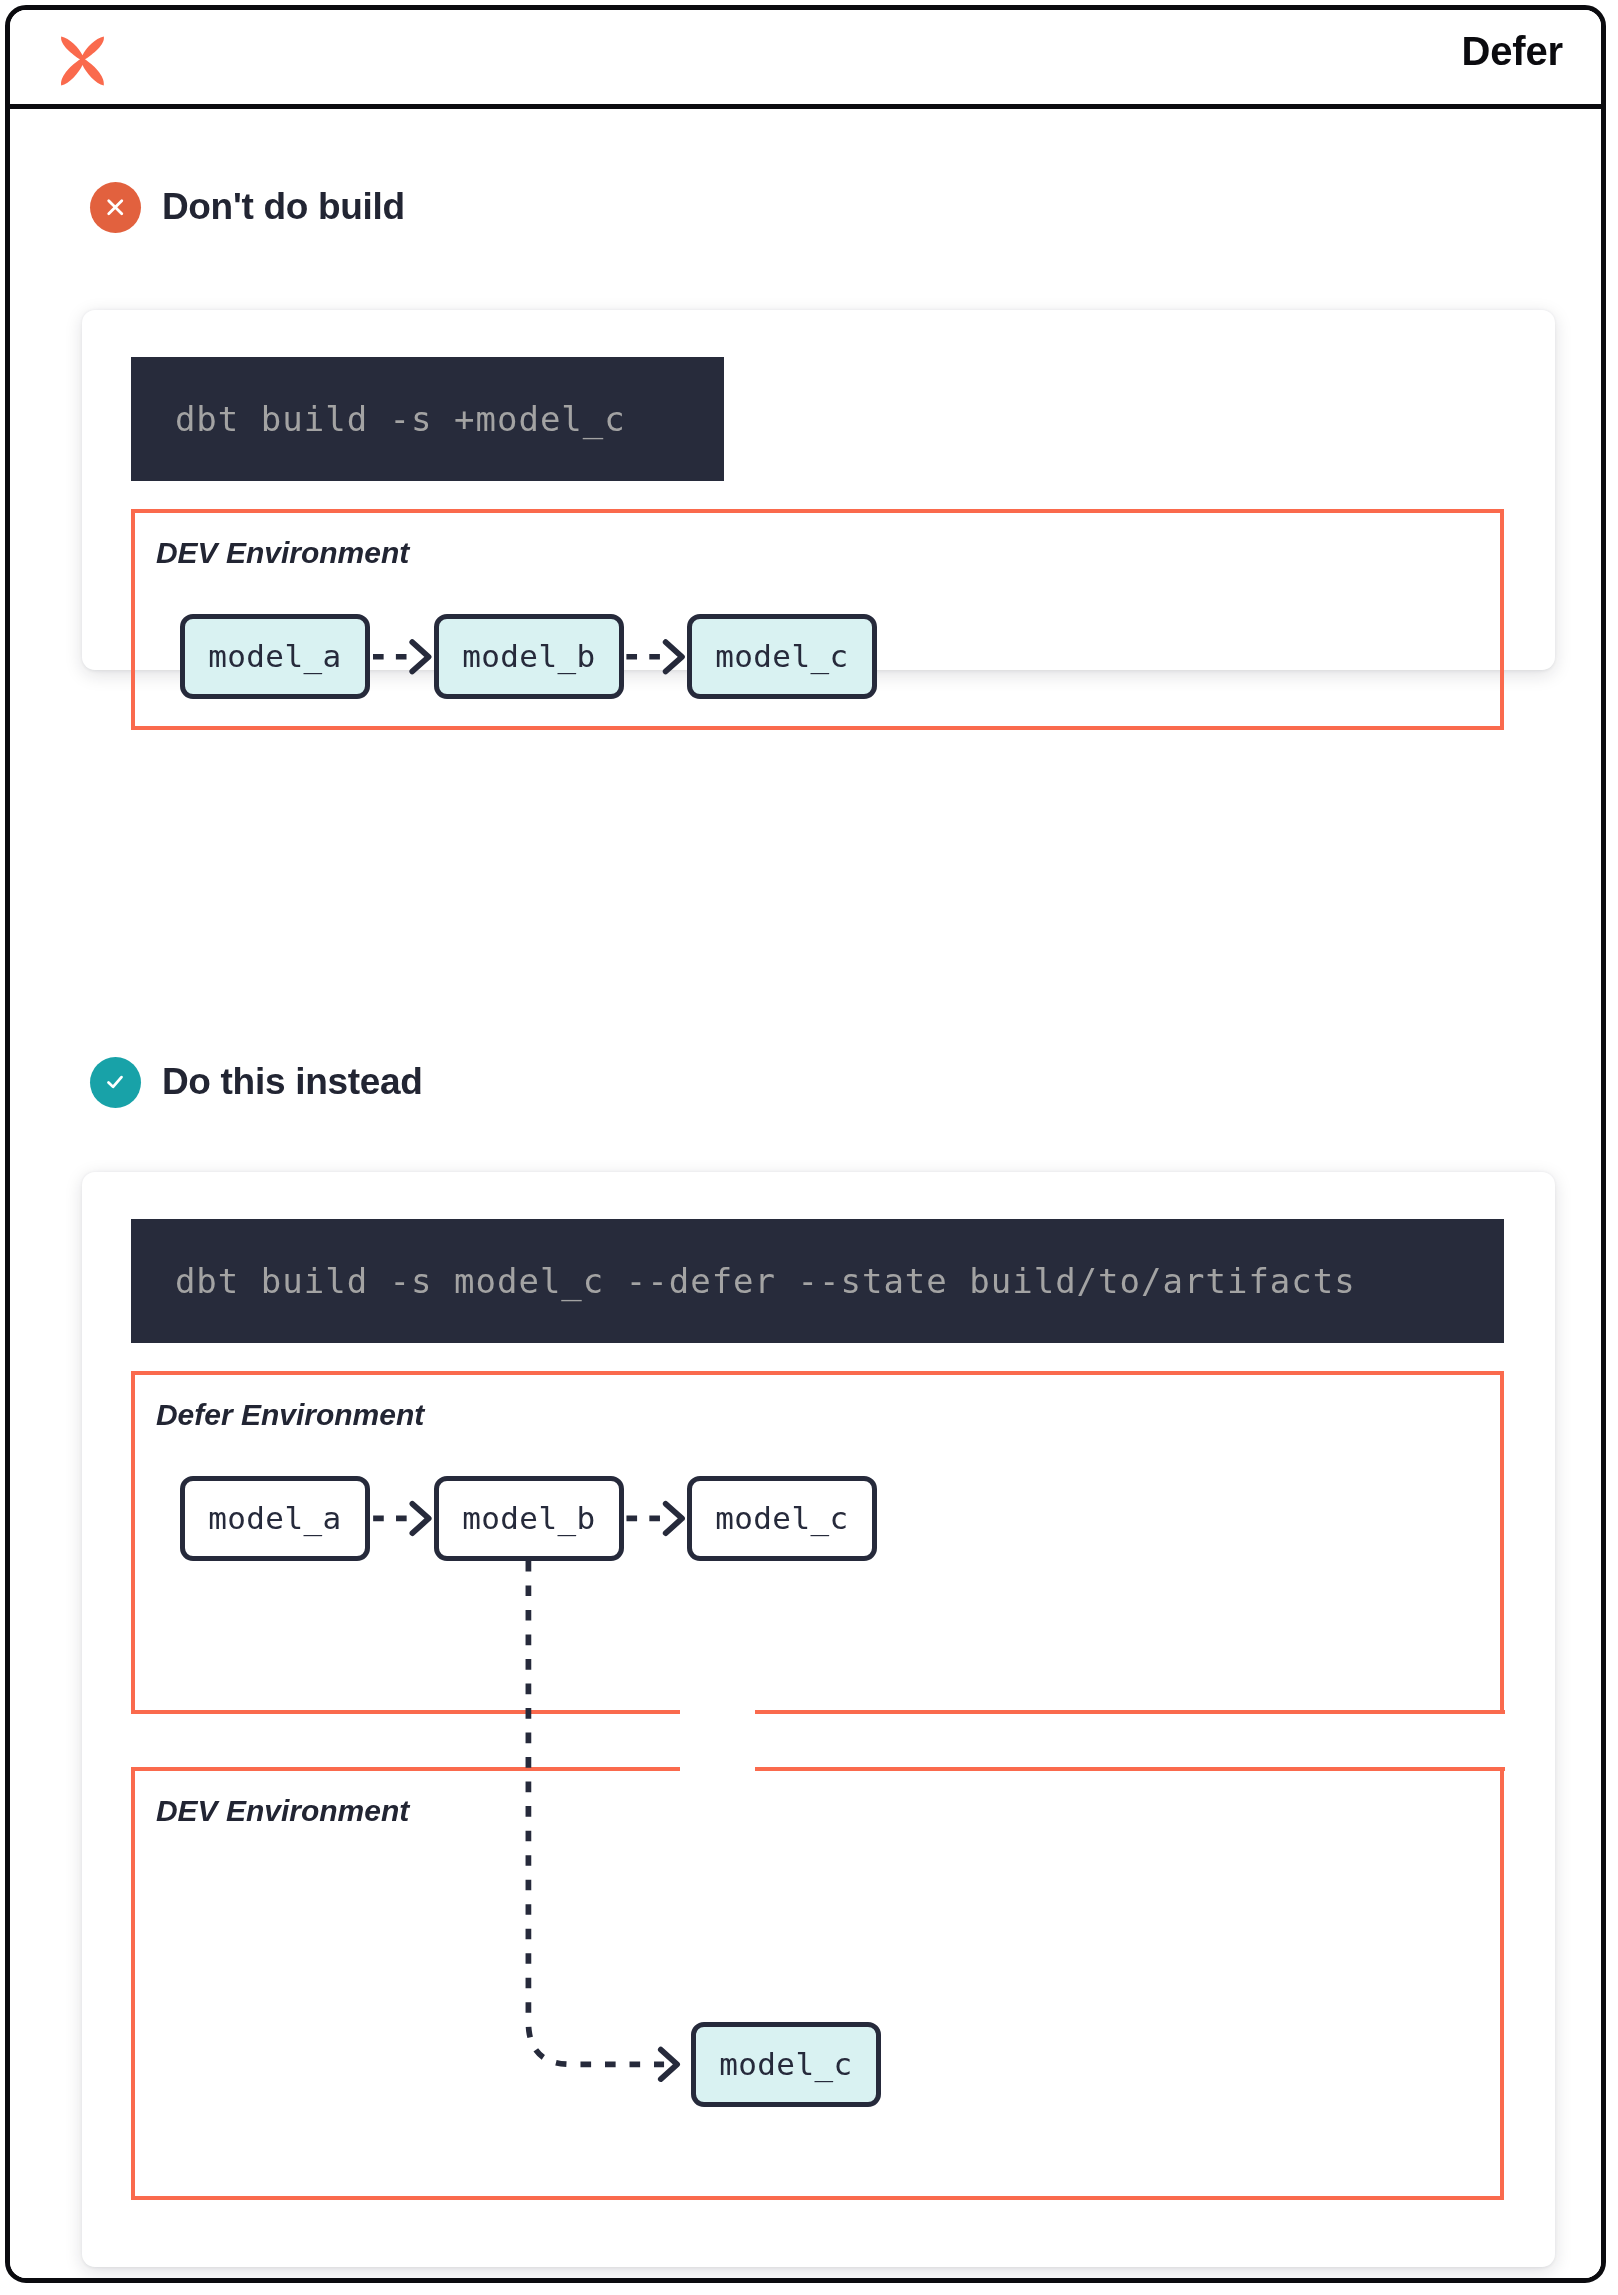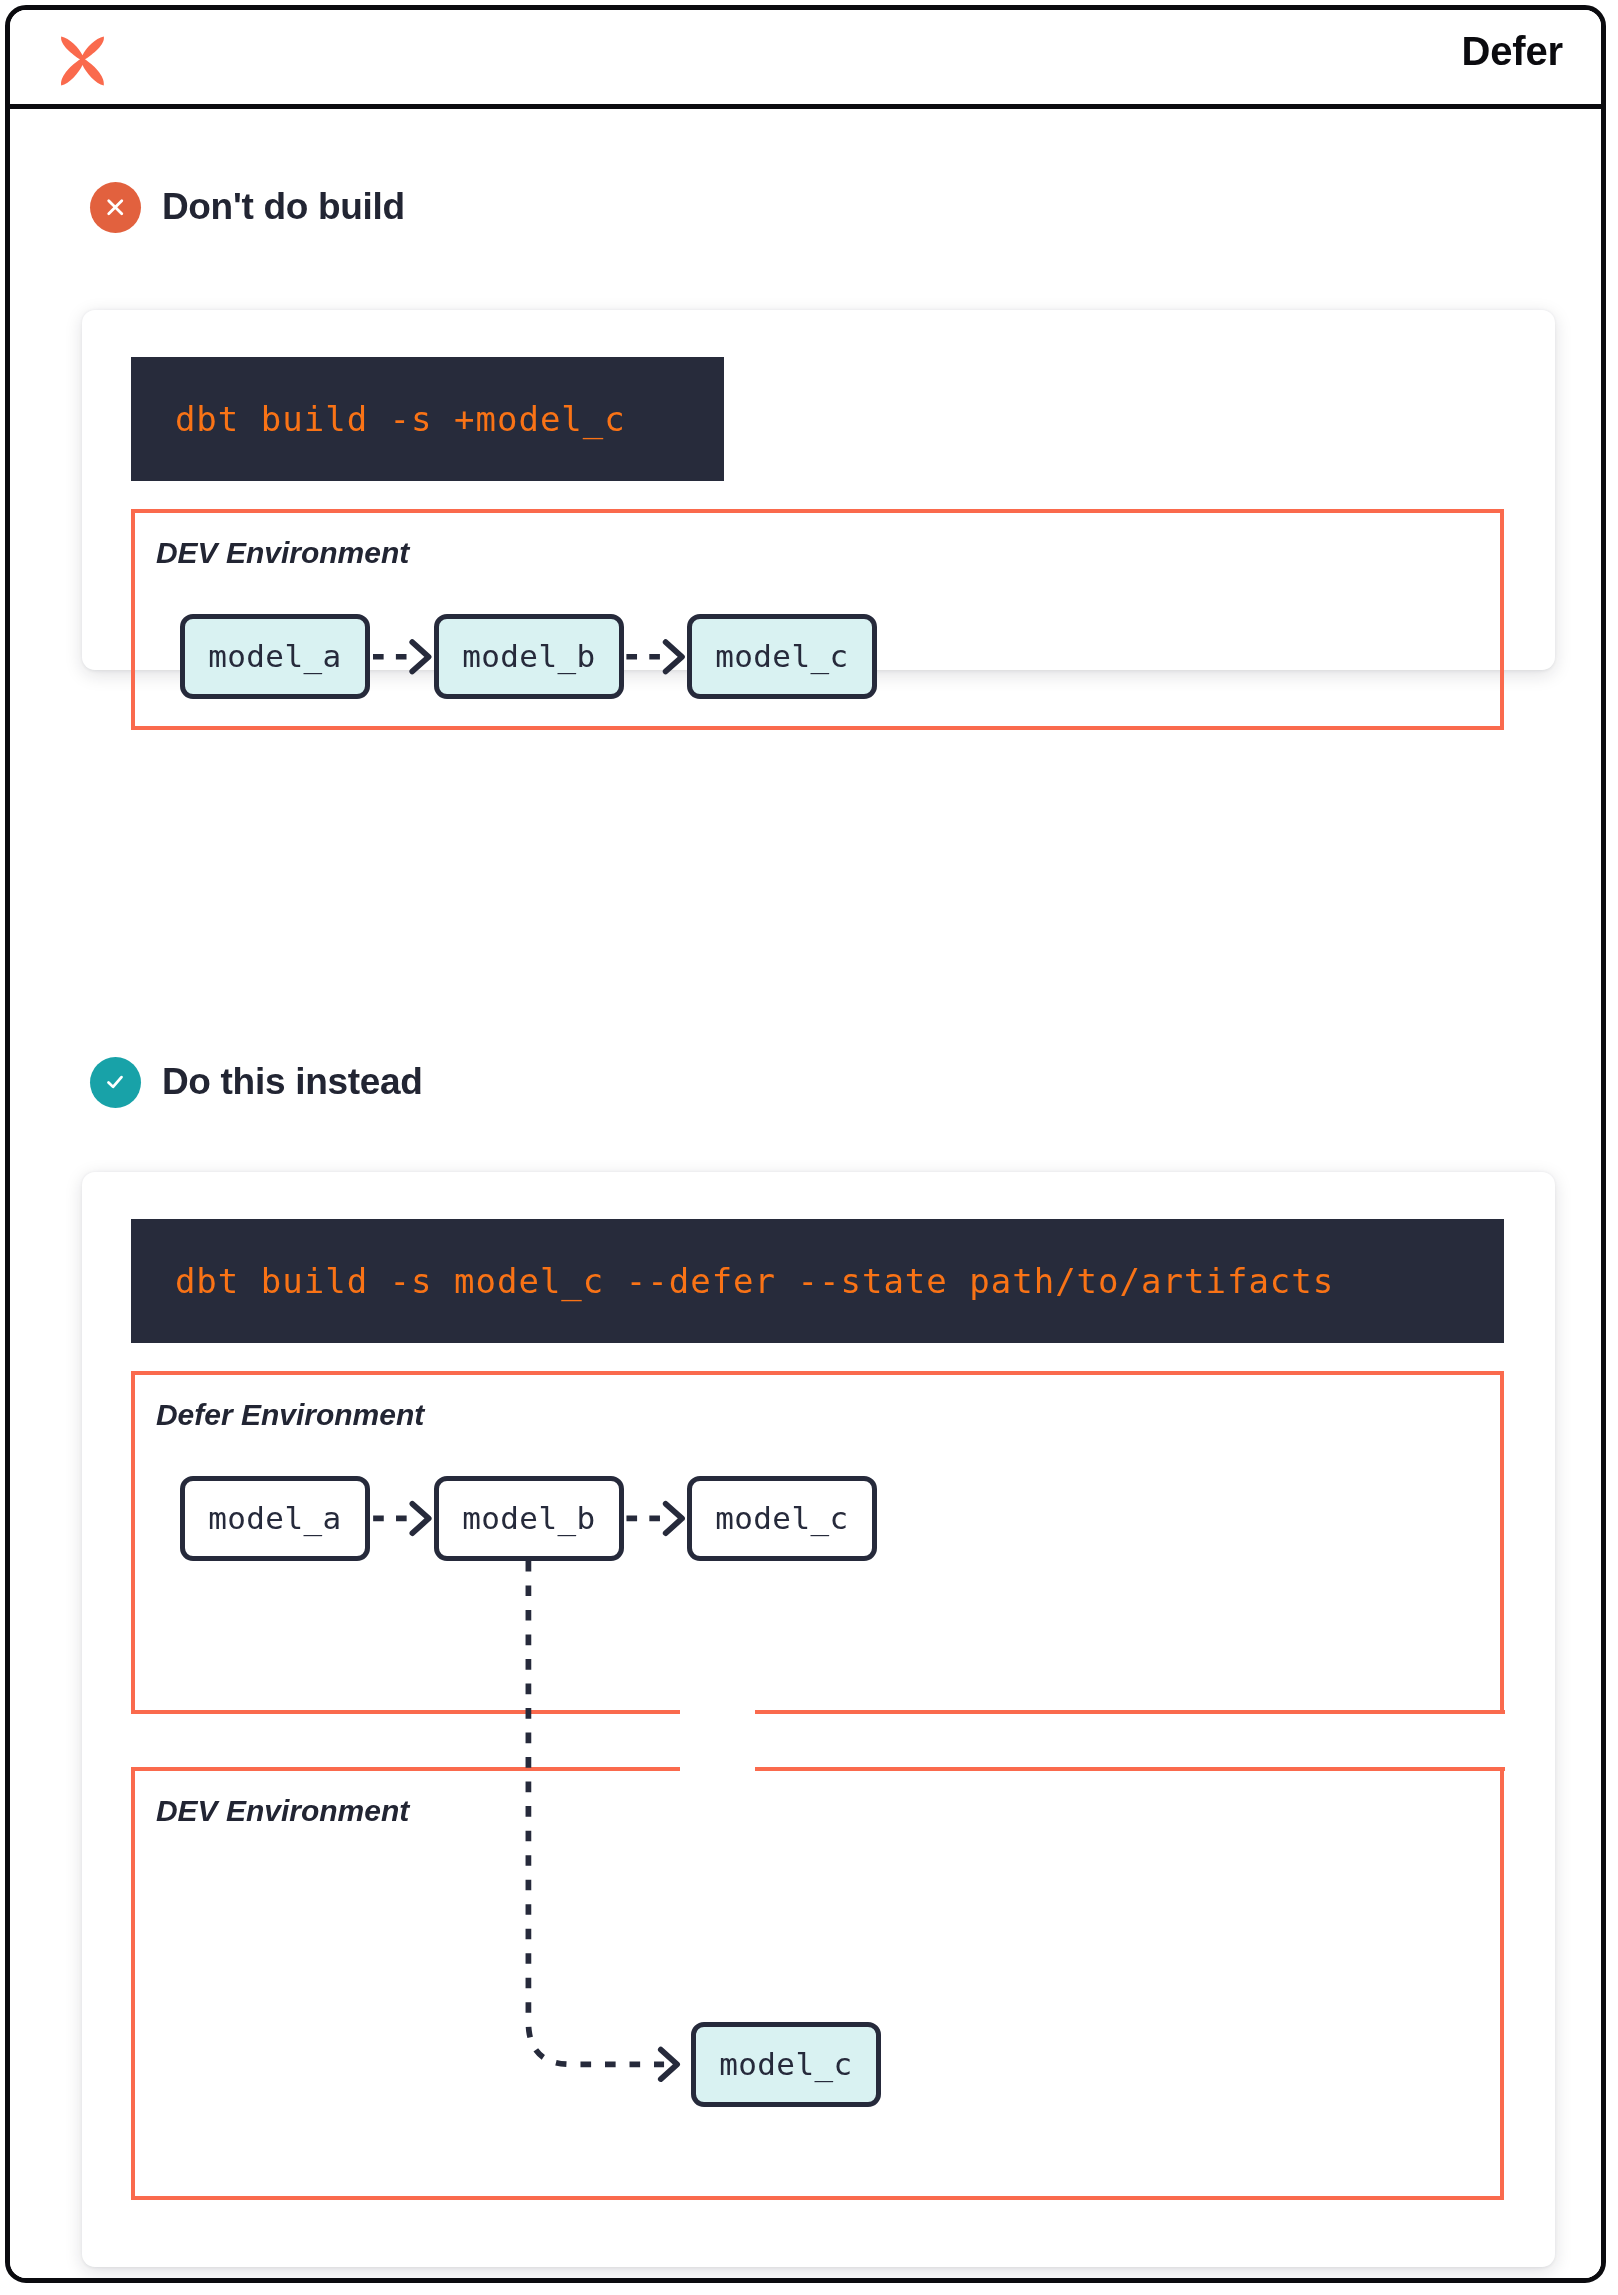--- a/index.html
+++ b/index.html
@@ -105,21 +105,21 @@
   
   .code {
     position: absolute;
     background: #272b3b;
     display: flex;
     align-items: center;
     padding-left: 44px;
     box-sizing: border-box;
   }
   .code span {
-    color: #f97316;
+    color: #a3a3a3;
     font-family: "DejaVu Sans Mono", "Liberation Mono", monospace;
     font-size: 34px;
     letter-spacing: 1px;
     white-space: nowrap;
   }
 
   
   .env {
     position: absolute;
     border: 4.1px solid #fa6a4d;
@@ -227,21 +227,21 @@
         <svg width="26" height="26" viewBox="0 0 32 32" xmlns="http://www.w3.org/2000/svg">
           <path d="M8 16.5 L13.6 22 L24 10" stroke="#ffffff" stroke-width="3.4" fill="none" stroke-linecap="round" stroke-linejoin="round"></path>
         </svg>
       </div>
       <div class="section-title">Do this instead</div>
     </div>
 
     <div class="card" style="left:72px; top:1063px; width:1473px; height:1095px;">
 
       <div class="code" style="left:49px; top:47px; width:1373px; height:124px;">
-        <span>dbt build -s model_c --defer --state path/to/artifacts</span>
+        <span>dbt build -s model_c --defer --state build/to/artifacts</span>
       </div>
 
       <div class="env" style="left:49px; top:199px; width:1373px; height:343px;
                               border-bottom:none;"></div>
 
       <div style="position:absolute; left:49px; top:538px; width:549px; height:4.1px; background:#fa6a4d;"></div>
 
       <div style="position:absolute; left:673px; top:538px; width:750px; height:4.1px; background:#fa6a4d;"></div>
 
       <div class="env-label" style="left:74px; top:226px;">Defer Environment</div>

